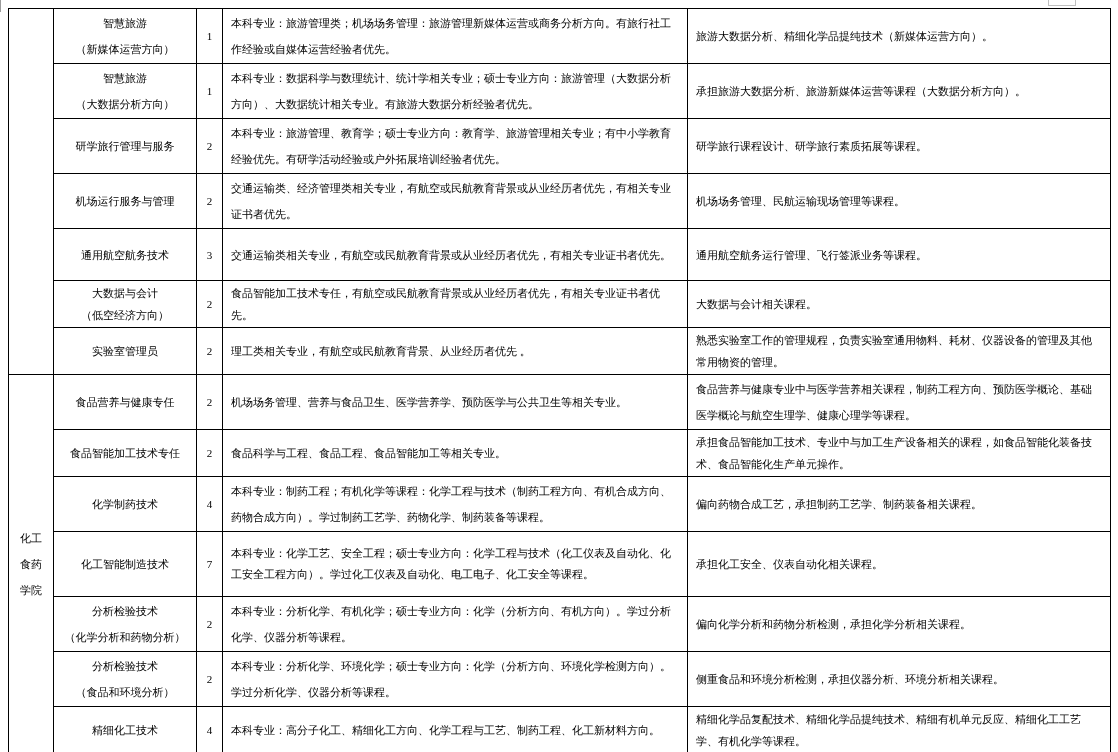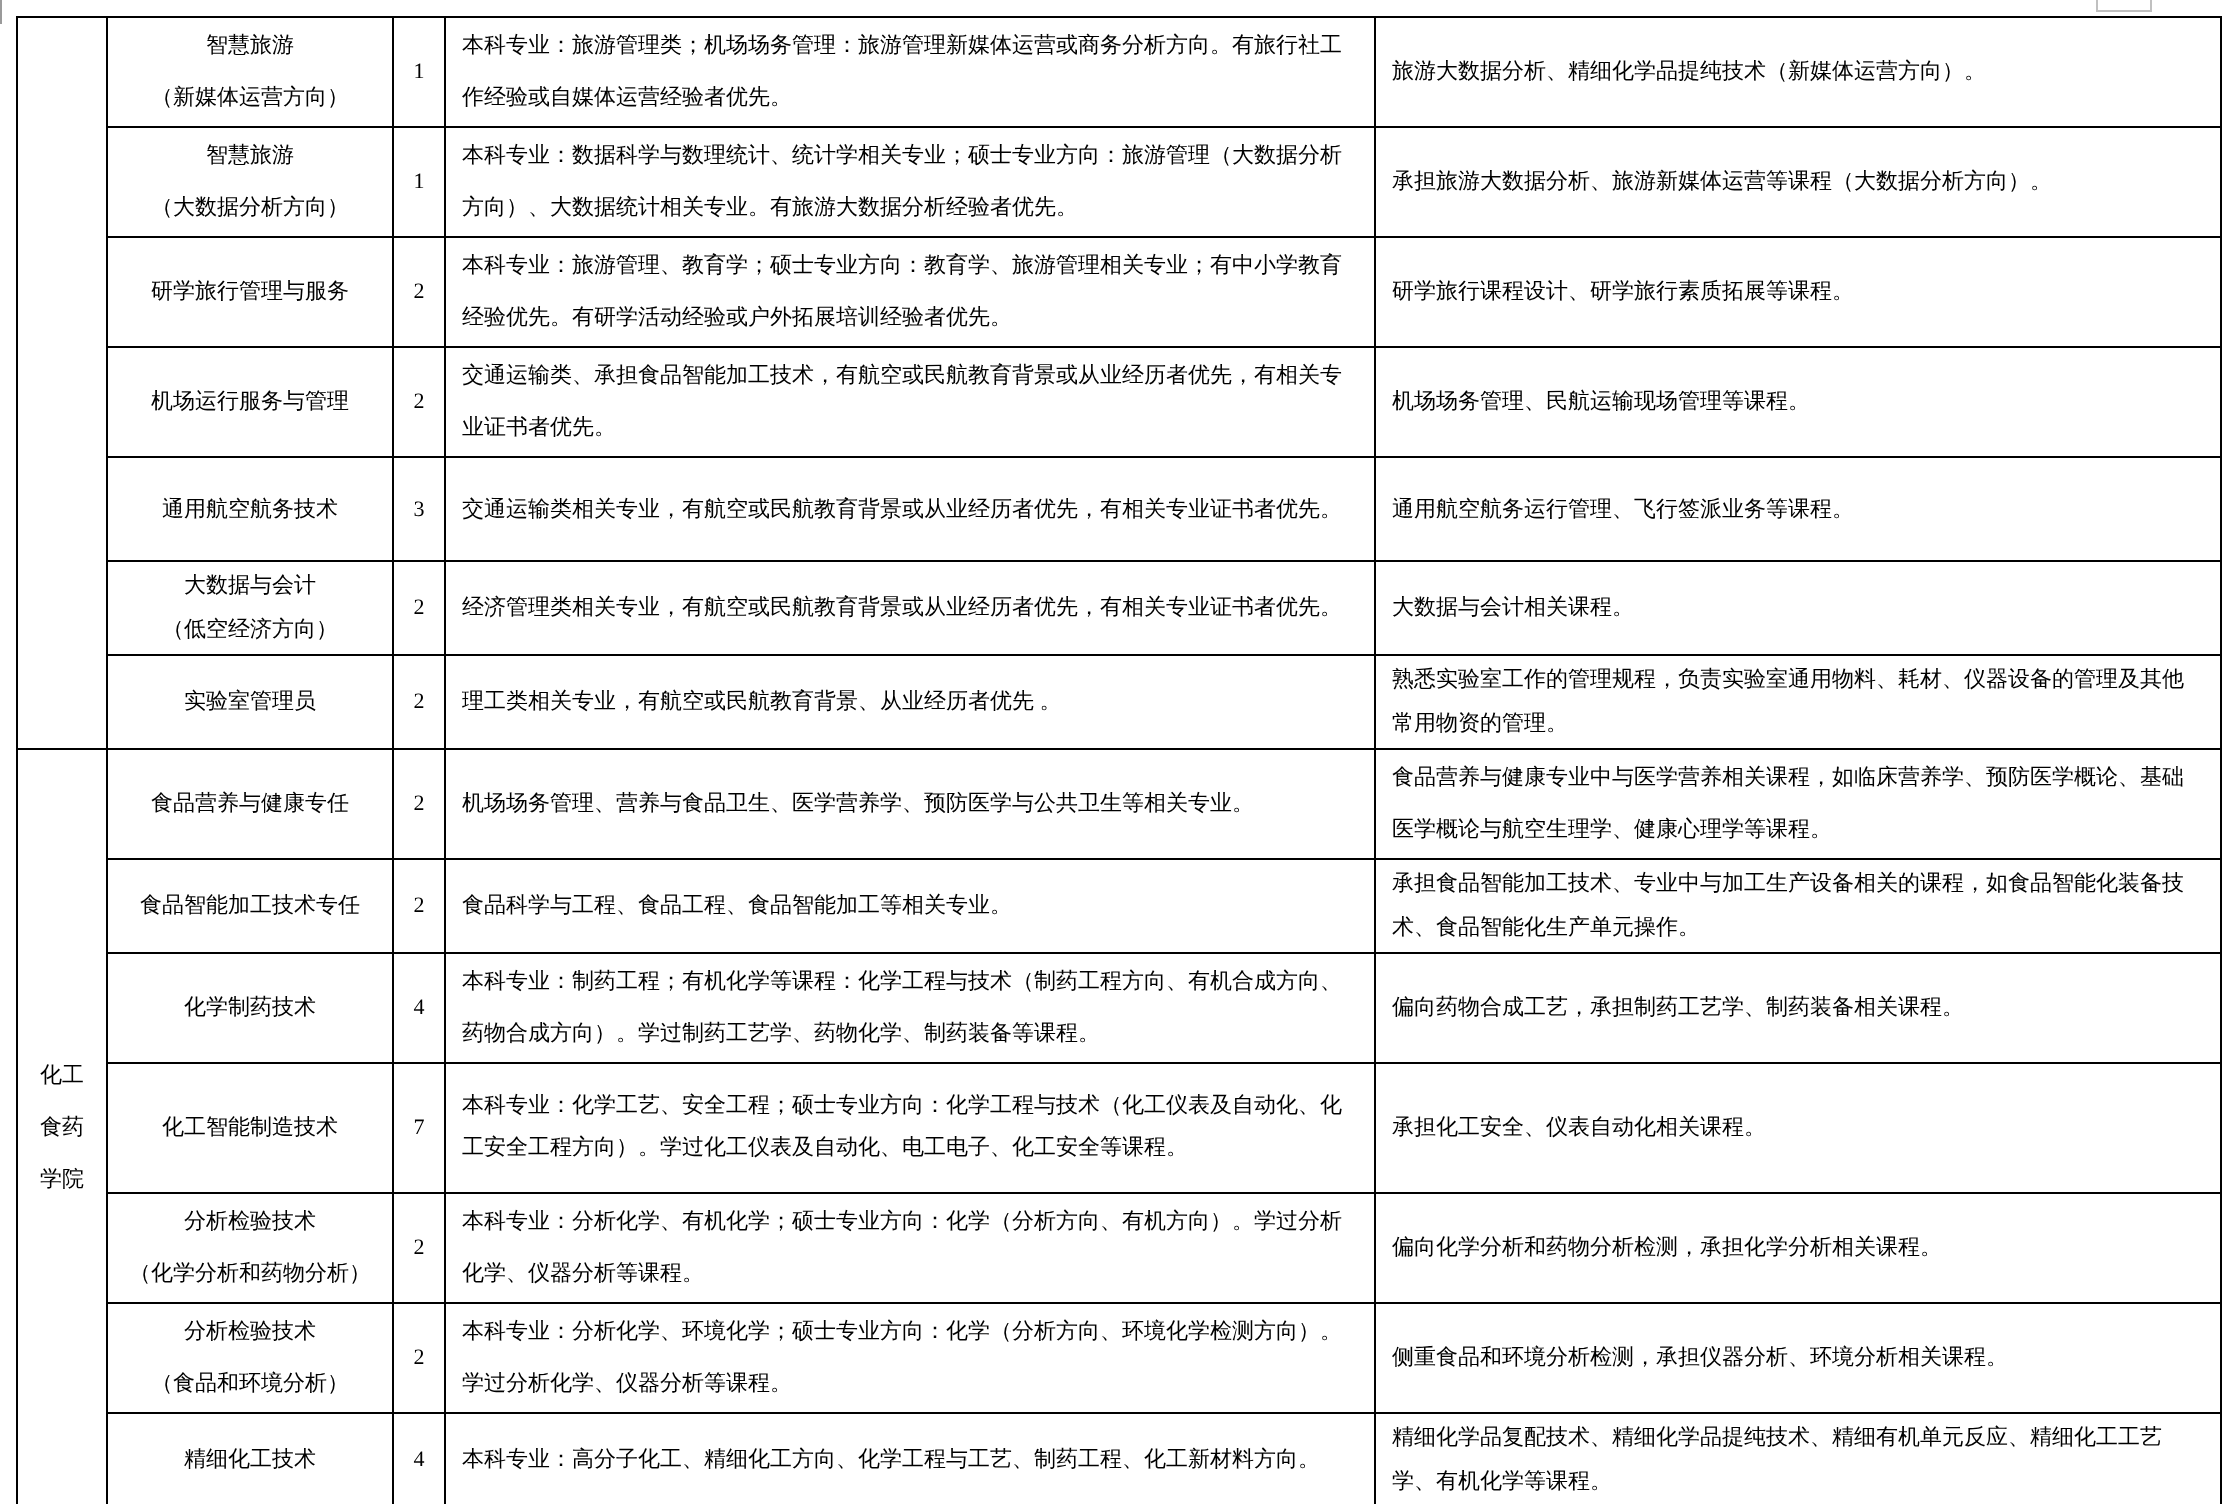--- a/index.html
+++ b/index.html
@@ -109,34 +109,34 @@
     </tr>
     <tr style="height:55px">
       <td class="pos">研学旅行管理与服务</td>
       <td class="num">2</td>
       <td class="req">本科专业：旅游管理、教育学；硕士专业方向：教育学、旅游管理相关专业；有中小学教育经验优先。有研学活动经验或户外拓展培训经验者优先。</td>
       <td class="duty">研学旅行课程设计、研学旅行素质拓展等课程。</td>
     </tr>
     <tr style="height:53px">
       <td class="pos">机场运行服务与管理</td>
       <td class="num">2</td>
-      <td class="req">交通运输类、承担食品智能加工技术，有航空或民航教育背景或从业经历者优先，有相关专业证书者优先。</td>
+      <td class="req">交通运输类、经济管理类相关专业，有航空或民航教育背景或从业经历者优先，有相关专业证书者优先。</td>
       <td class="duty">机场场务管理、民航运输现场管理等课程。</td>
     </tr>
     <tr style="height:52px">
       <td class="pos">通用航空航务技术</td>
       <td class="num">3</td>
       <td class="req">交通运输类相关专业，有航空或民航教育背景或从业经历者优先，有相关专业证书者优先。</td>
       <td class="duty">通用航空航务运行管理、飞行签派业务等课程。</td>
     </tr>
     <tr class="compact" style="height:45px">
       <td class="pos">大数据与会计
 （低空经济方向）</td>
       <td class="num">2</td>
-      <td class="req">经济管理类相关专业，有航空或民航教育背景或从业经历者优先，有相关专业证书者优先。</td>
+      <td class="req">食品智能加工技术专任，有航空或民航教育背景或从业经历者优先，有相关专业证书者优先。</td>
       <td class="duty">大数据与会计相关课程。</td>
     </tr>
     <tr class="compact" style="height:44px">
       <td class="pos">实验室管理员</td>
       <td class="num">2</td>
       <td class="req">理工类相关专业，有航空或民航教育背景、从业经历者优先 。</td>
       <td class="duty">熟悉实验室工作的管理规程，负责实验室通用物料、耗材、仪器设备的管理及其他常用物资的管理。</td>
     </tr>
   </tbody>
     </table>
@@ -150,21 +150,21 @@
         <col style="width:423px">
     </colgroup>
     <tbody>
         <tr style="height:54px">
       <td class="college" rowspan="7">化工
 食药
 学院</td>
       <td class="pos">食品营养与健康专任</td>
       <td class="num">2</td>
       <td class="req">机场场务管理、营养与食品卫生、医学营养学、预防医学与公共卫生等相关专业。</td>
-      <td class="duty">食品营养与健康专业中与医学营养相关课程，如临床营养学、预防医学概论、基础医学概论与航空生理学、健康心理学等课程。</td>
+      <td class="duty">食品营养与健康专业中与医学营养相关课程，制药工程方向、预防医学概论、基础医学概论与航空生理学、健康心理学等课程。</td>
     </tr>
     <tr class="compact" style="height:45px">
       <td class="pos">食品智能加工技术专任</td>
       <td class="num">2</td>
       <td class="req">食品科学与工程、食品工程、食品智能加工等相关专业。</td>
       <td class="duty">承担食品智能加工技术、专业中与加工生产设备相关的课程，如食品智能化装备技术、食品智能化生产单元操作。</td>
     </tr>
     <tr style="height:55px">
       <td class="pos">化学制药技术</td>
       <td class="num">4</td>

